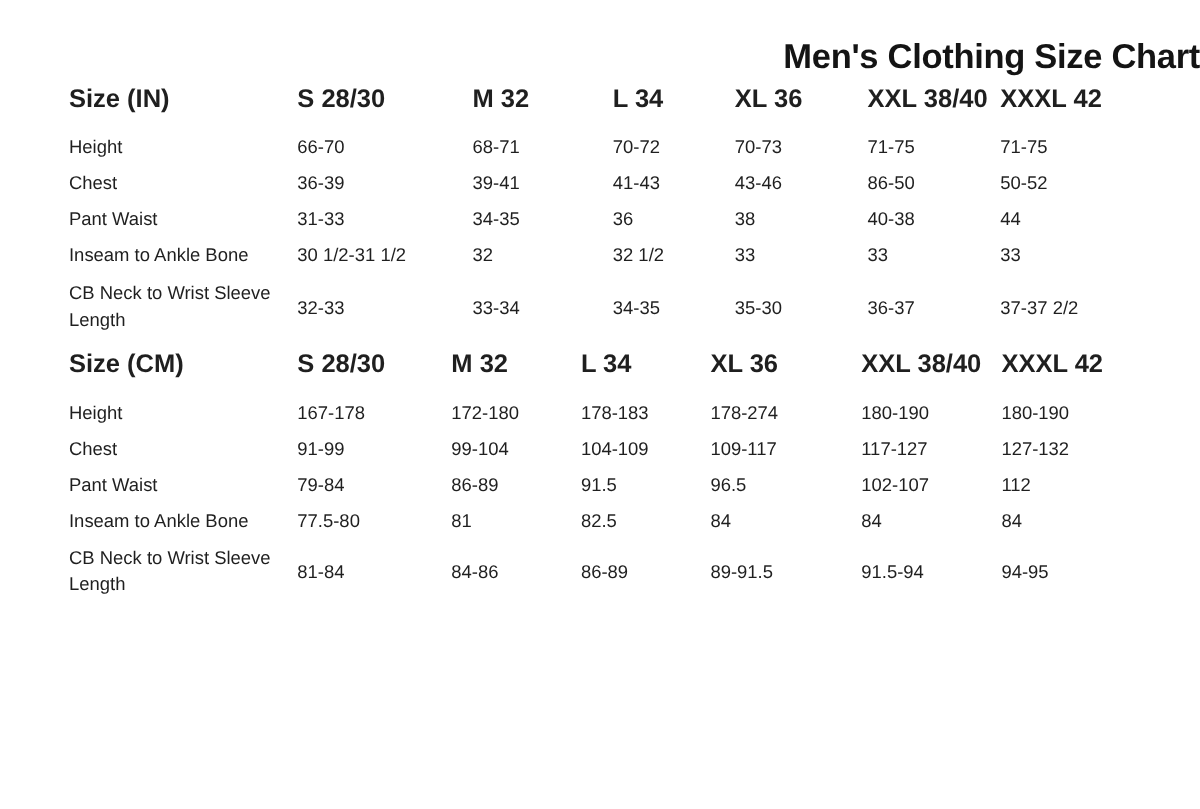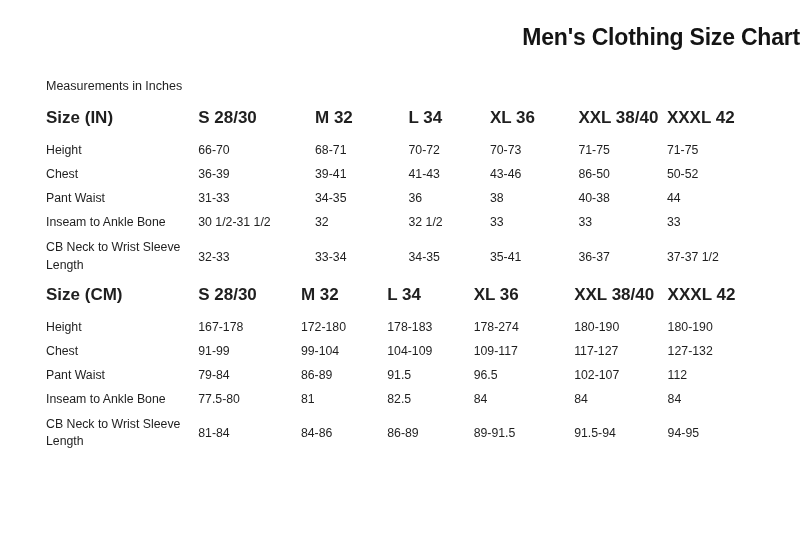--- a/index.html
+++ b/index.html
@@ -85,21 +85,20 @@
   .tbl-cm tbody tr.tall { height: 40px; }
 </style>
 </head>
 <body>
 
 <div class="page">
 
   <div class="title">Men's Clothing Size Chart</div>
 
   <div class="section">
-    <div class="section-caption">Measurements in Inches</div>
     <table class="tbl-in">
       <colgroup>
         <col class="c0">
           <col class="c1">
           <col class="c2">
           <col class="c3">
           <col class="c4">
           <col class="c5">
           <col class="c6">
       </colgroup>
@@ -149,23 +148,23 @@
           <td>32 1/2</td>
           <td>33</td>
           <td>33</td>
           <td>33</td>
         </tr>
         <tr class="tall">
           <td class="rowlabel wrap">CB Neck to Wrist Sleeve Length</td>
           <td>32-33</td>
           <td>33-34</td>
           <td>34-35</td>
-          <td>35-41</td>
+          <td>35-30</td>
           <td>36-37</td>
-          <td>37-37 1/2</td>
+          <td>37-37 2/2</td>
         </tr>
       </tbody>
     </table>
   </div>
 
   <div class="section">
     <table class="tbl-cm">
       <colgroup>
         <col class="c0">
           <col class="c1">

